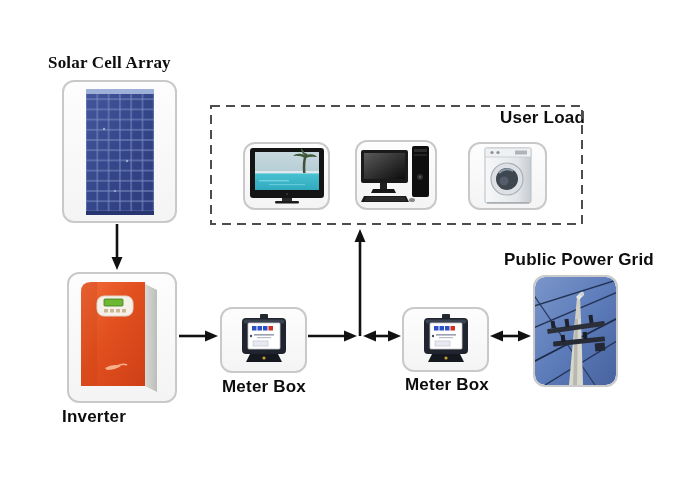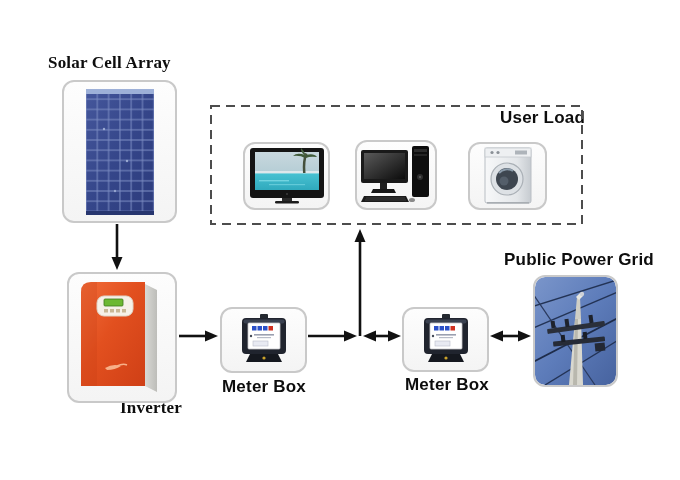--- a/index.html
+++ b/index.html
@@ -25,21 +25,21 @@
 <body>
 
 <div id="stage">
 
   <div class="diagram-label" style="left:48px;top:53px;width:145px;font-family:Liberation Serif, serif;">Solar Cell Array</div>
 
   <div class="diagram-label right" style="left:443px;top:83px;width:142px;text-align:right;margin-top:25px;">User Load</div>
 
   <div class="diagram-label center" style="left:496px;top:250px;width:166px;">Public Power Grid</div>
 
-  <div class="diagram-label center" style="left:62px;top:398px;width:120px;text-align:right;font-family:Liberation Serif, serif;">Inverter</div>
+  <div class="diagram-label center" style="left:62px;top:407px;width:120px;text-align:left;">Inverter</div>
 
   <div class="diagram-label center" style="left:218px;top:377px;width:92px;text-align:center;">Meter Box</div>
 
   <div class="diagram-label center" style="left:402px;top:375px;width:90px;text-align:center;">Meter Box</div>
 
   <svg id="userload-border" width="680" height="480">
     <rect x="211" y="106" width="371" height="118" fill="none" stroke="#4d4d4d" stroke-width="2" stroke-dasharray="9 6"></rect>
   </svg>
 
   <div class="node-box" style="left:62px;top:80px;width:115px;height:143px;">

